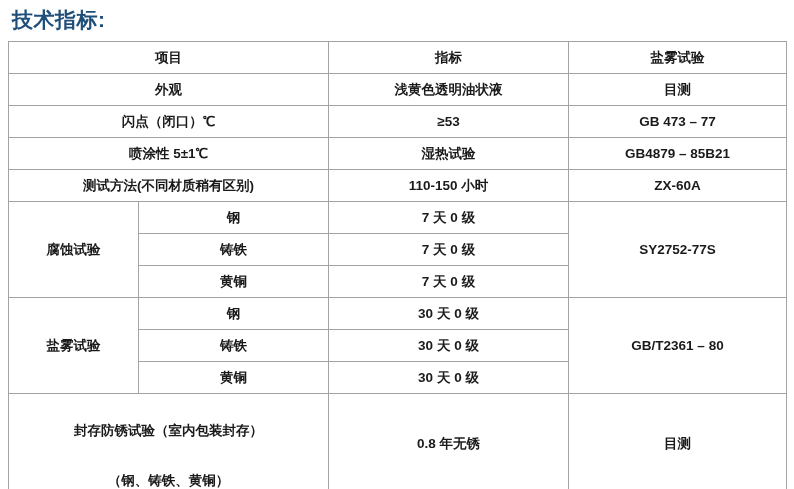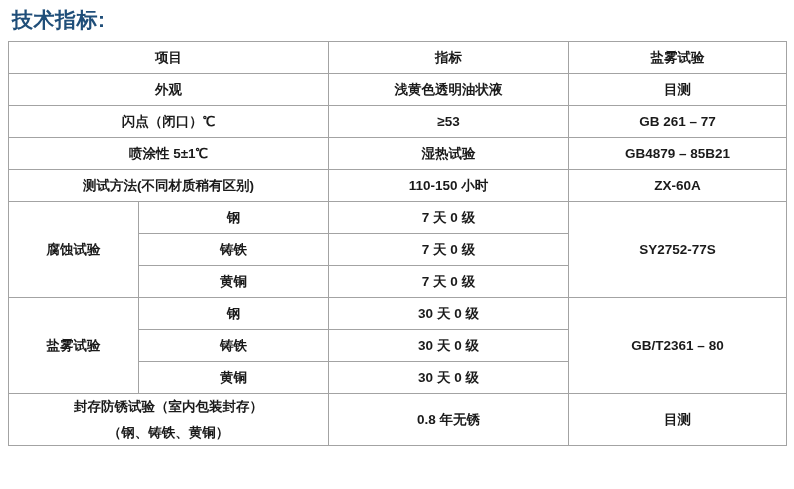--- a/index.html
+++ b/index.html
@@ -51,21 +51,21 @@
   .col-index   { width: 240px; }
   .col-method  { width: 218px; }
 
   .group-label {
     width: 130px;
   }
   .cell-two-lines {
     line-height: 1.9;
     padding: 4px 0;
   }
-  .cell-two-lines div { white-space: nowrap; }
+  .cell-two-lines div { white-space: nowrap; margin-top: 24px; }
   .nowrap { white-space: nowrap; }
 </style>
 </head>
 <body>
 
 <div class="page">
 
   <div class="doc-title">技术指标:</div>
 
   <table class="spec-table">
@@ -83,21 +83,21 @@
       </tr>
 
       <tr>
         <td colspan="2">外观</td>
         <td>浅黄色透明油状液</td>
         <td>目测</td>
       </tr>
       <tr>
         <td colspan="2">闪点（闭口）℃</td>
         <td>≥53</td>
-        <td>GB 261 – 77</td>
+        <td>GB 473 – 77</td>
       </tr>
       <tr>
         <td colspan="2">喷涂性 5±1℃</td>
         <td>湿热试验</td>
         <td>GB4879 – 85B21</td>
       </tr>
       <tr>
         <td colspan="2">测试方法(不同材质稍有区别)</td>
         <td>110-150 小时</td>
         <td>ZX-60A</td>

